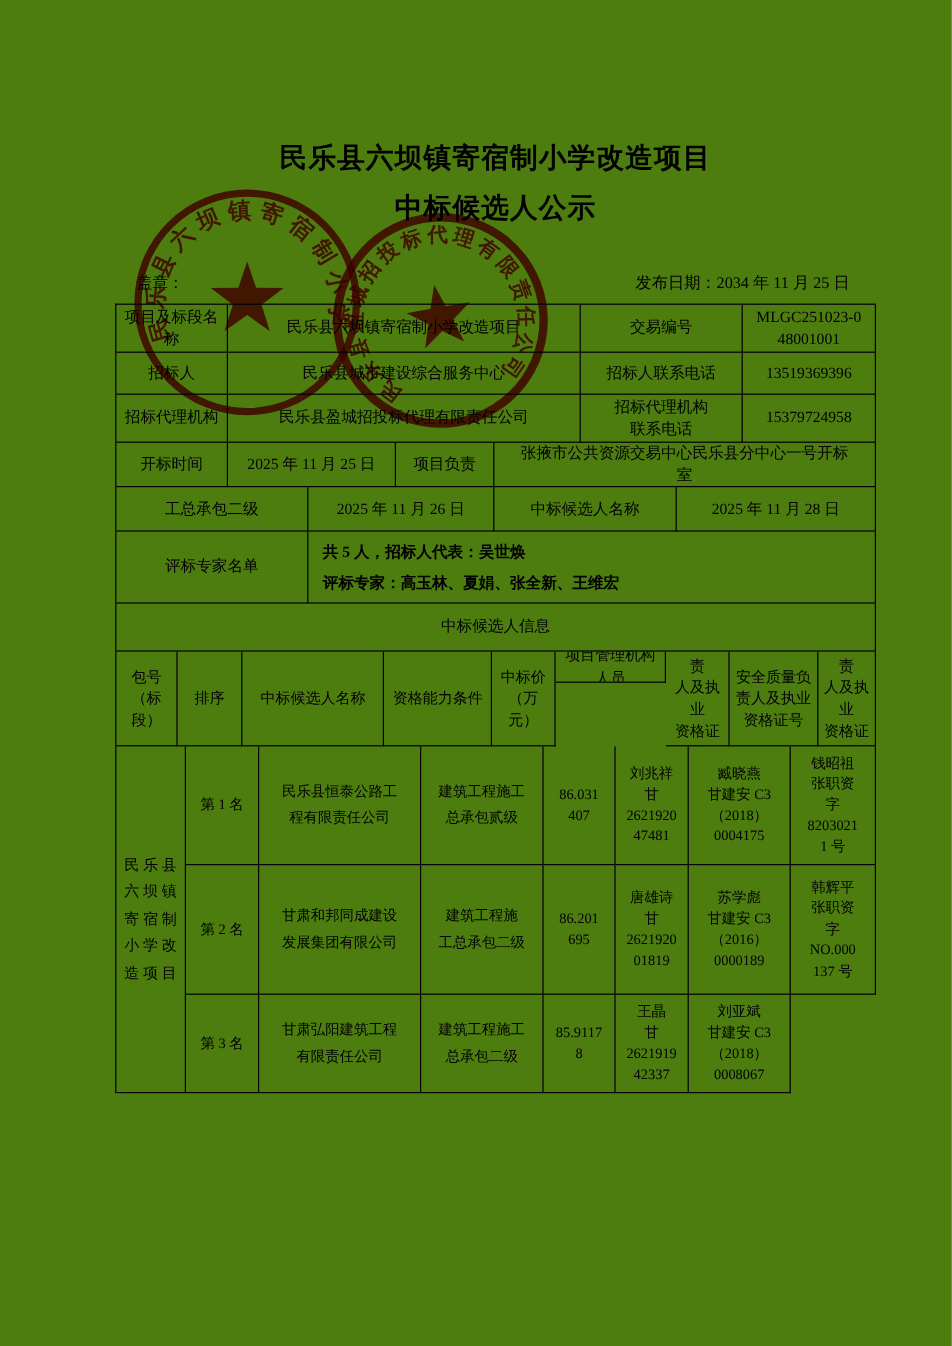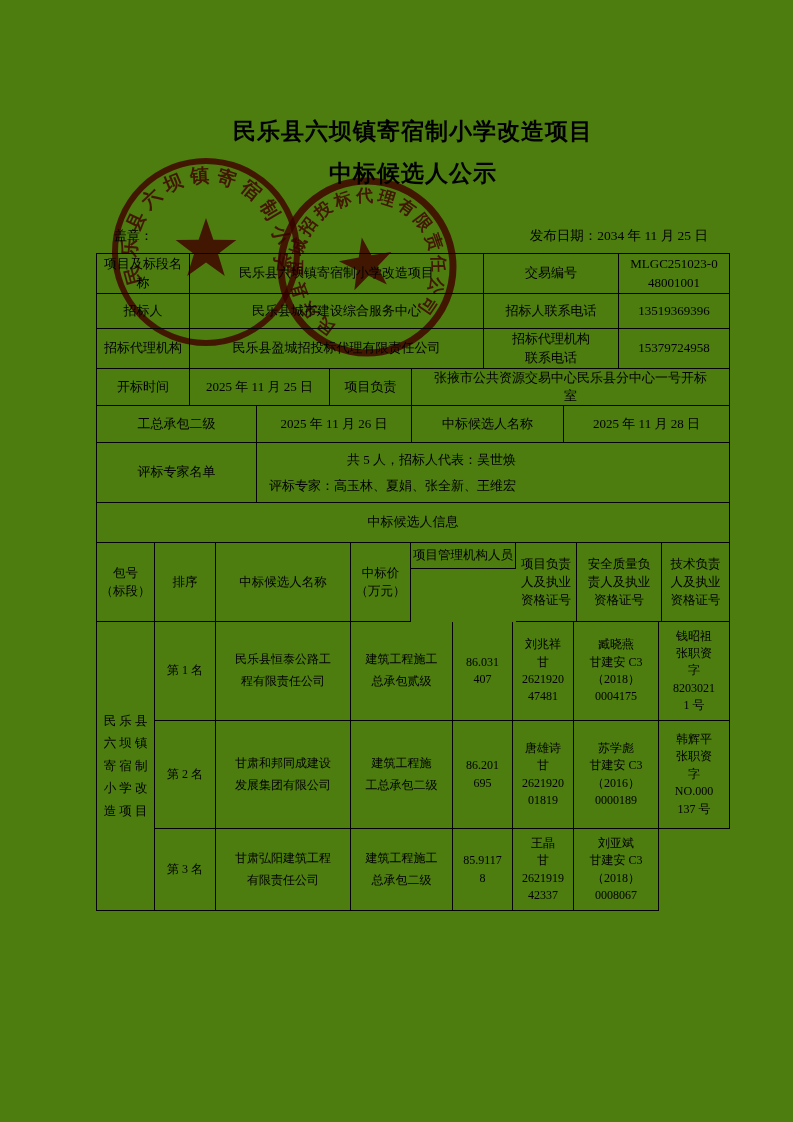--- a/index.html
+++ b/index.html
@@ -13,21 +13,21 @@
   .meta-label{position:absolute;left:114px;top:227px;font-size:13px;}
   .meta-date{position:absolute;left:96px;top:227px;width:612px;text-align:right;font-size:13.5px;}
   .tbl{position:absolute;left:96px;top:253px;width:634px;
        border-top:1px solid #000;border-left:1px solid #000;box-sizing:border-box;
        font-size:13px;}
   .trow{display:flex;}
   .cell{border-right:1px solid #000;border-bottom:1px solid #000;box-sizing:border-box;
         display:flex;align-items:center;justify-content:center;text-align:center;
         white-space:pre-line;line-height:1.45;padding:1px 2px;overflow:hidden;}
   .grow{flex:1 1 auto;}
-  .left-align{justify-content:flex-start;text-align:right;padding-left:12px;line-height:2;}
+  .left-align{justify-content:flex-start;text-align:left;padding-left:12px;line-height:2;font-weight:bold;}
   .hdr{font-size:12.5px;}
   .data{font-size:12px;line-height:1.55;}
   .name-cell{line-height:1.8;}
   .pkg-cell{font-size:12.5px;line-height:1.8;}
   .seal{position:absolute;mix-blend-mode:multiply;opacity:.92;pointer-events:none;}
   .seal text{font-family:"Liberation Serif","DejaVu Serif",serif;font-weight:bold;}
 </style>
 </head>
 <body>
 
@@ -88,20 +88,21 @@
 
     <div class="trow" style="height:40px">
       <div class="cell grow">中标候选人信息</div>
     </div>
 
     <div class="trow hdr" style="height:79px">
       <div class="cell" style="width:58px">包号
 （标段）</div>
       <div class="cell" style="width:61px">排序</div>
       <div class="cell" style="width:135px">中标候选人名称</div>
+      <div class="cell" style="width:102px">资格能力条件</div>
       <div class="cell" style="width:60px">中标价
 （万元）</div>
       <div class="grow" style="display:flex;flex-direction:row">
         <div class="cell" style="height:26px">项目管理机构人员</div>
         <div style="display:flex;flex:1 1 auto">
           <div class="cell" style="width:61px">项目负责
 人及执业
 资格证号</div>
           <div class="cell" style="width:85px">安全质量负
 责人及执业

